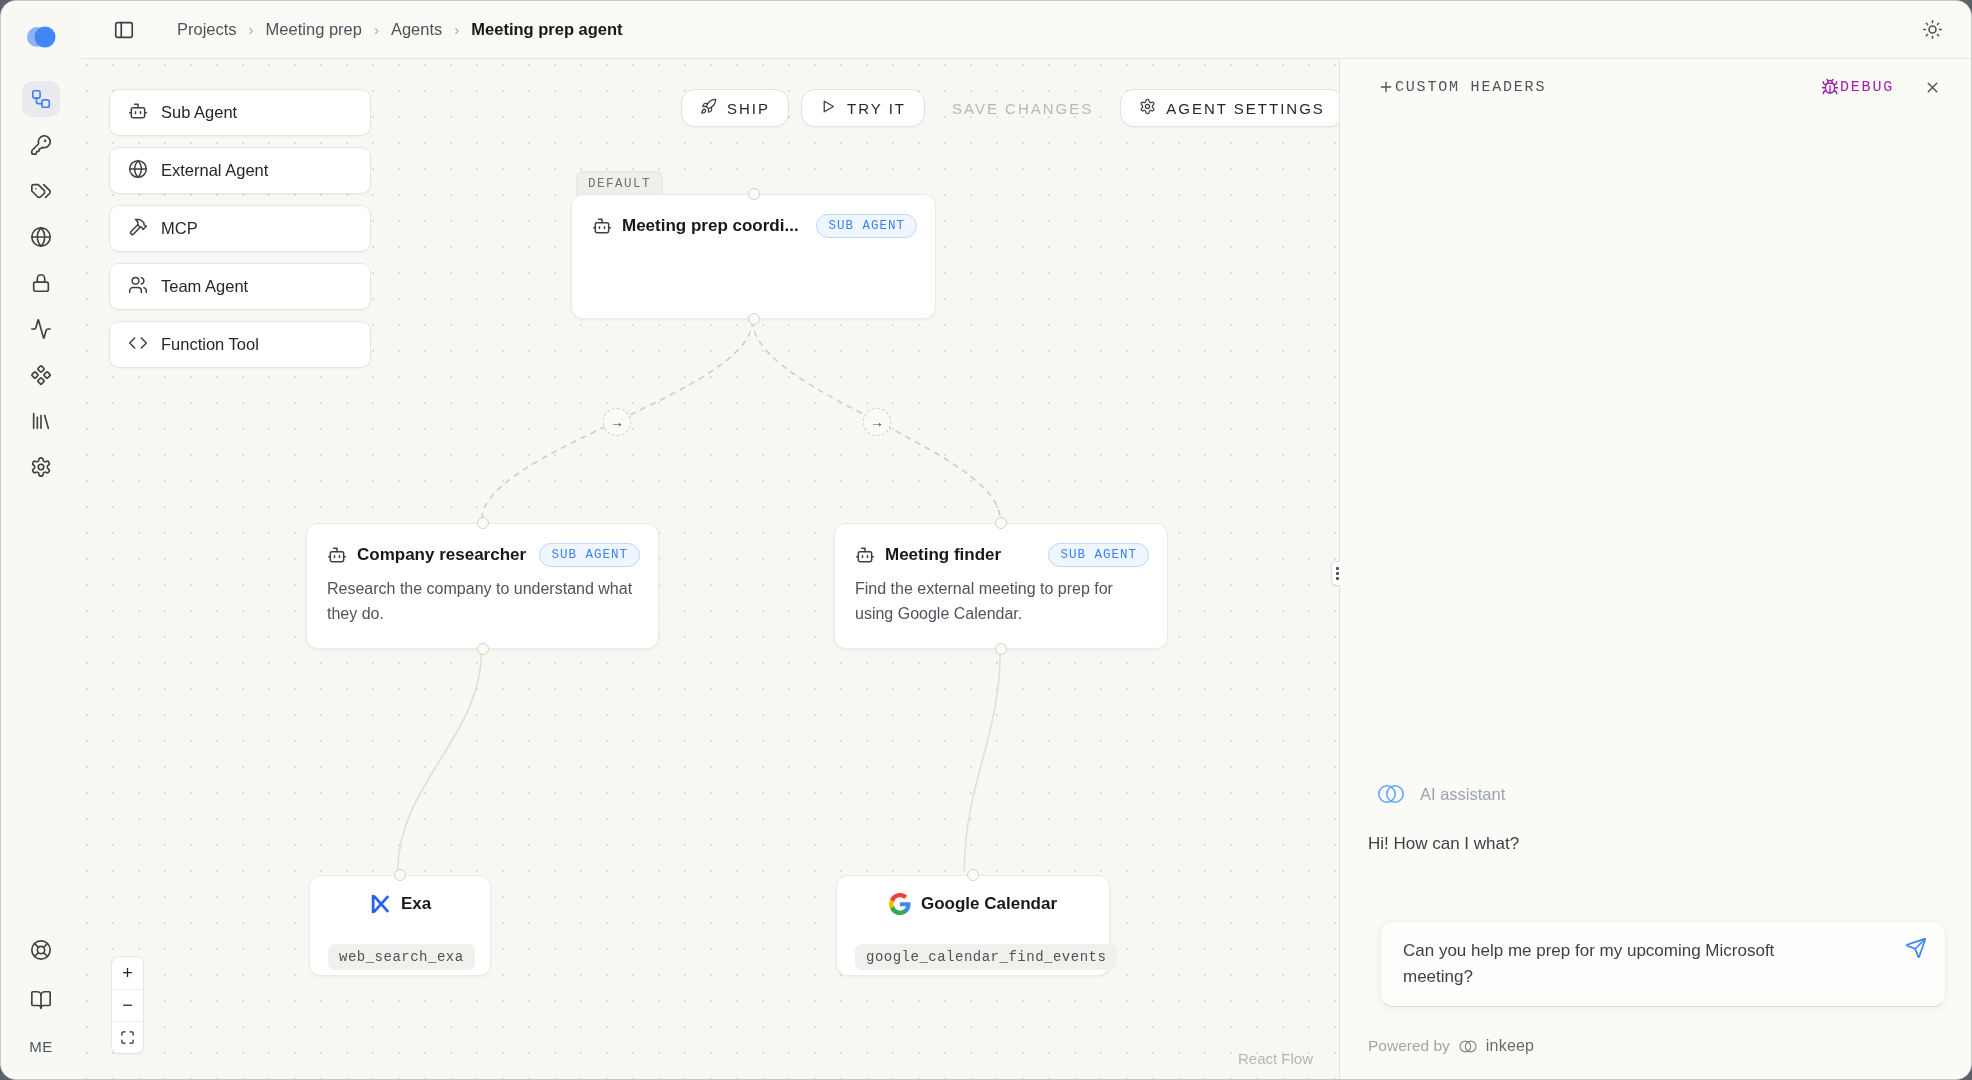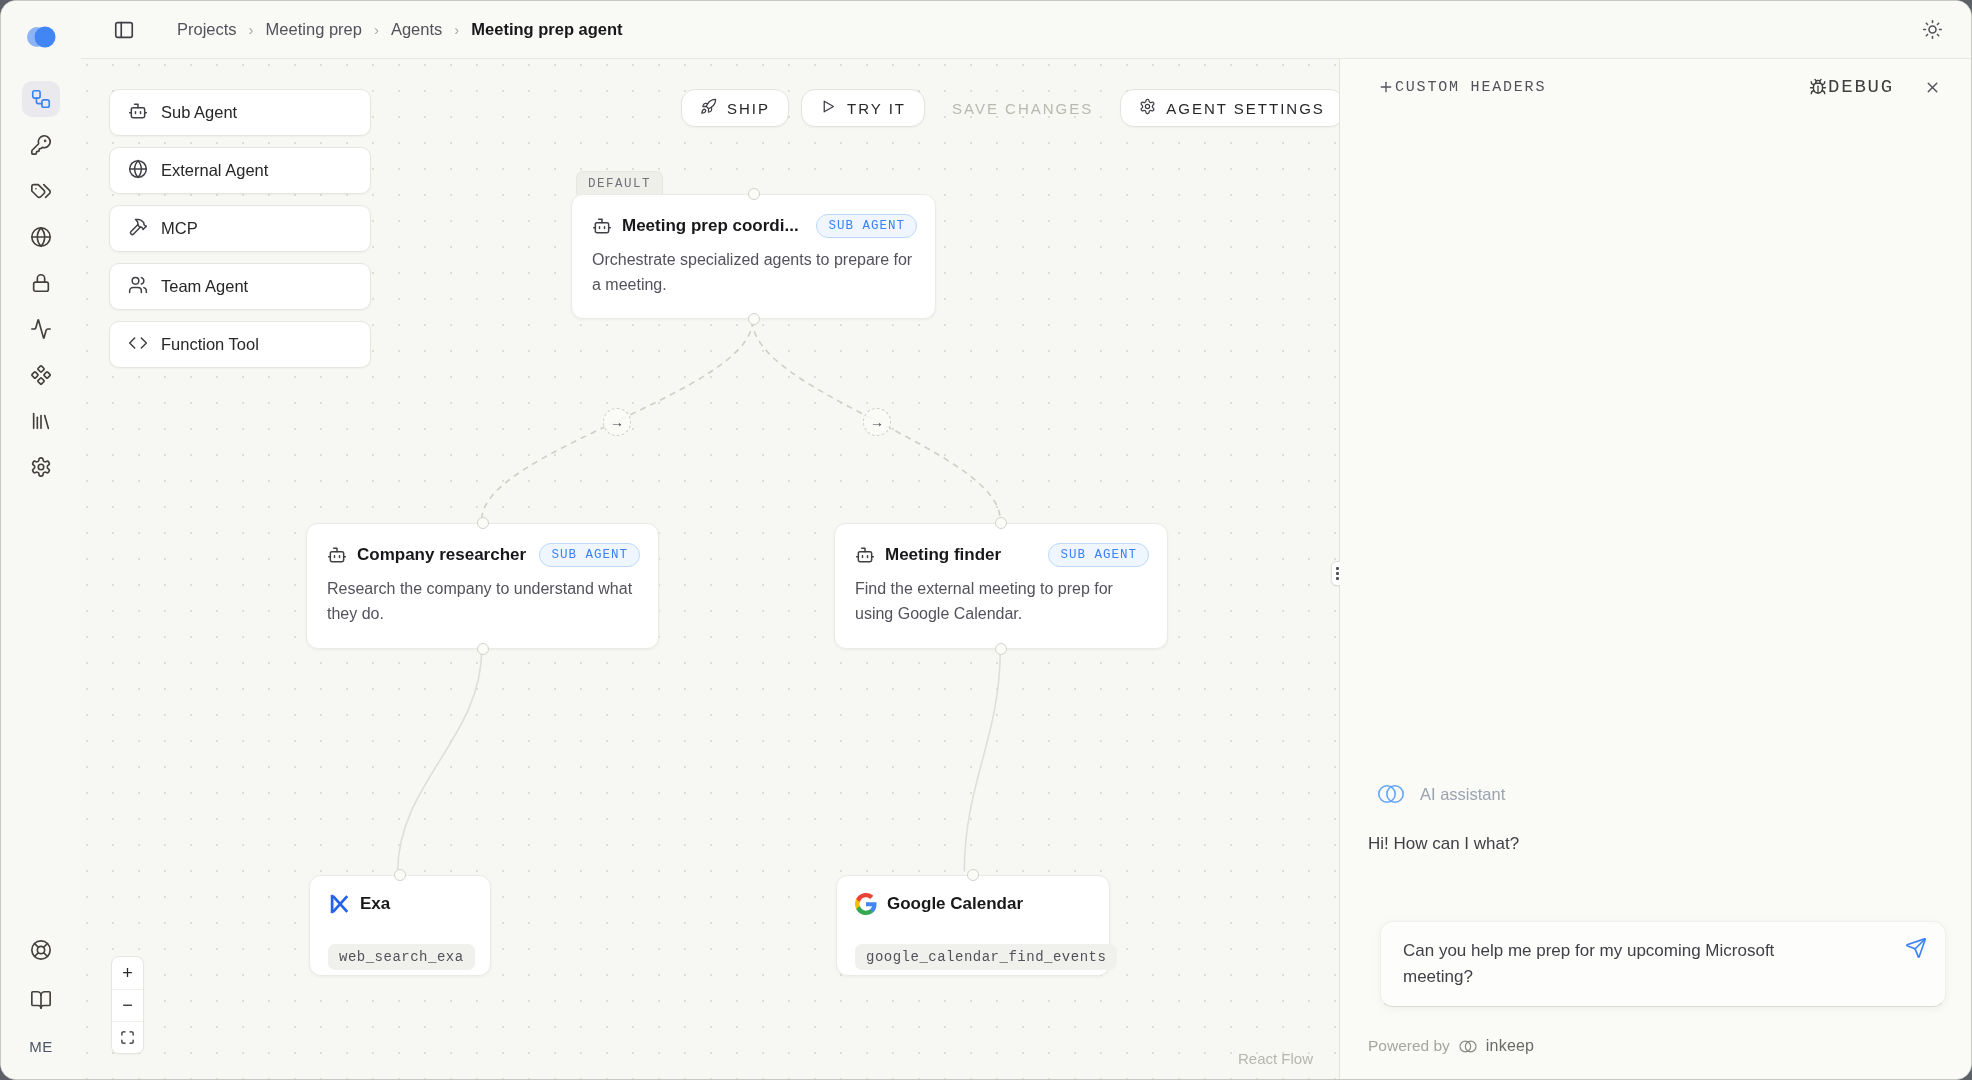--- a/index.html
+++ b/index.html
@@ -43,21 +43,21 @@
   .palette-label { font-size:16.5px; font-weight:500; color:#27272a; }
 
   .toolbar { position:absolute; left:600px; top:30px; display:flex; align-items:center; gap:12px; font-family:"Liberation Mono","DejaVu Sans Mono",monospace; }
   .tbtn { height:38px; display:flex; align-items:center; gap:10px; padding:0 18px; background:#fff; border:1px solid #e4e4df; border-radius:14px; font-size:15px; letter-spacing:2px; color:#27272a; box-shadow:0 1px 2px rgba(0,0,0,.04); cursor:pointer; white-space:nowrap; }
   .tbtn svg { width:17px; height:17px; color:#3f3f46; }
   .tbtn.ghost { background:transparent; border-color:transparent; box-shadow:none; color:#b9b9b0; cursor:default; padding:0 14px; }
 
   
   .node { position:absolute; background:#fff; border:1px solid #ebebe6; border-radius:12px; box-shadow:0 1px 3px rgba(0,0,0,.05); cursor:pointer; }
   .default-tab { position:absolute; left:495px; top:112px; height:24px; padding:0 11px; background:#efefea; border:1px solid #e7e7e2; border-bottom:none; border-radius:7px 7px 0 0; display:flex; align-items:center; font-family:"Liberation Mono","DejaVu Sans Mono",monospace; font-size:12.5px; letter-spacing:1.5px; color:#71717a; }
-  .node-head { display:flex; align-items:center; padding:19px 18px 6px 20px; gap:10px; }
+  .node-head { display:flex; align-items:center; padding:19px 18px 6px 20px; gap:10px;justify-content:center; }
   .node-head svg.bot { width:20px; height:20px; color:#3f3f46; flex:none; }
   .node-title { font-size:17px; font-weight:700; color:#18181b; white-space:nowrap; }
   .badge { margin-left:auto; font-family:"Liberation Mono","DejaVu Sans Mono",monospace; font-size:12.5px; letter-spacing:1px; color:#3b82f6; background:#eff6ff; border:1px solid #bcd9fd; border-radius:999px; padding:4px 11px; white-space:nowrap; }
   .node-desc { padding:4px 20px 0 20px; font-size:16px; line-height:1.55; color:#52525b; }
   .handle { position:absolute; left:50%; transform:translateX(-50%); width:12px; height:12px; border-radius:50%; background:#fbfbf8; border:1.5px solid #d3d3cc; cursor:crosshair; }
   .handle.top { top:-7px; } .handle.bottom { bottom:-7px; }
 
   .tool-node .node-head { padding:17px 18px 4px 18px; }
   .tool-logo { width:22px; height:22px; flex:none; }
   .tool-tag { margin:25px 0 0 18px; display:inline-block; font-family:"Liberation Mono","DejaVu Sans Mono",monospace; font-size:14px; letter-spacing:.5px; color:#52525b; background:#f0f0ec; border-radius:7px; padding:5px 11px; }
@@ -74,21 +74,21 @@
   
   .divider { width:1px; background:#e3e3de; position:relative; flex:none; }
   .drag-handle { position:absolute; top:502px; left:-8.5px; width:18px; height:25px; background:#fff; border:1px solid #dededa; border-radius:6px; display:grid; grid-template-columns:repeat(2,3px); grid-template-rows:repeat(3,3px); gap:2px; place-content:center; cursor:col-resize; box-shadow:0 1px 2px rgba(0,0,0,.06); }
   .drag-handle i { background:#52525b; border-radius:1px; }
 
   
   .panel { width:631px; flex:none; position:relative; background:#fafaf7; }
   .panel-head { position:absolute; top:0; left:0; right:0; height:56px; display:flex; align-items:center; padding:0 30px 0 38px; font-family:"Liberation Mono","DejaVu Sans Mono",monospace; }
   .ch-btn { display:flex; align-items:center; gap:1px; color:#52525b; font-size:15px; letter-spacing:1.8px; cursor:pointer; }
   .ch-btn svg { width:16px; height:16px; }
-  .debug-btn { margin-left:auto; display:flex; align-items:center; gap:1px; color:#404040; font-size:19px; letter-spacing:1.8px; cursor:pointer; }
+  .debug-btn { margin-left:auto; display:flex; align-items:center; gap:1px; color:#a21caf; font-size:15px; letter-spacing:1.8px; cursor:pointer; }
   .debug-btn svg { width:18px; height:18px; }
   .close-btn { margin-left:30px; color:#52525b; display:flex; cursor:pointer; }
   .close-btn svg { width:17px; height:17px; }
 
   .assistant-row { position:absolute; top:722px; left:36px; display:flex; align-items:center; gap:14px; }
   .assistant-row svg { width:30px; height:26px; color:#60a5fa; }
   .assistant-name { font-size:16.5px; color:#9ca3af; }
   .greeting { position:absolute; top:775px; left:28px; font-size:17px; color:#3f3f46; }
 
   .chat-card { position:absolute; top:862px; left:40px; width:566px; height:86px; background:#fdfdfb; border:1px solid #efefeb; border-bottom:1px solid #dcdcd6; border-radius:13px; box-shadow:0 2px 8px rgba(0,0,0,.05); padding:16px 60px 0 22px; cursor:text; }
@@ -323,21 +323,20 @@
                   <path d="M12 8V4H8"></path>
                   <rect x="4" y="8" width="16" height="12" rx="2"></rect>
                   <path d="M2 14h2"></path>
                   <path d="M20 14h2"></path>
                   <path d="M15 13v2"></path>
                   <path d="M9 13v2"></path>
                 </svg>
             <span class="node-title">Meeting prep coordi...</span>
             <span class="badge">SUB AGENT</span>
           </div>
-          <div class="node-desc">Orchestrate specialized agents to prepare for a meeting.</div>
           <span class="handle bottom"></span>
         </div>
 
         <div class="node" style="left:225px;top:464px;width:353px;height:126px;">
           <span class="handle top"></span>
           <div class="node-head">
             <svg class="bot" viewBox="0 0 24 24" fill="none" stroke="currentColor" stroke-width="1.8" stroke-linecap="round" stroke-linejoin="round">
                   <path d="M12 8V4H8"></path>
                   <rect x="4" y="8" width="16" height="12" rx="2"></rect>
                   <path d="M2 14h2"></path>

